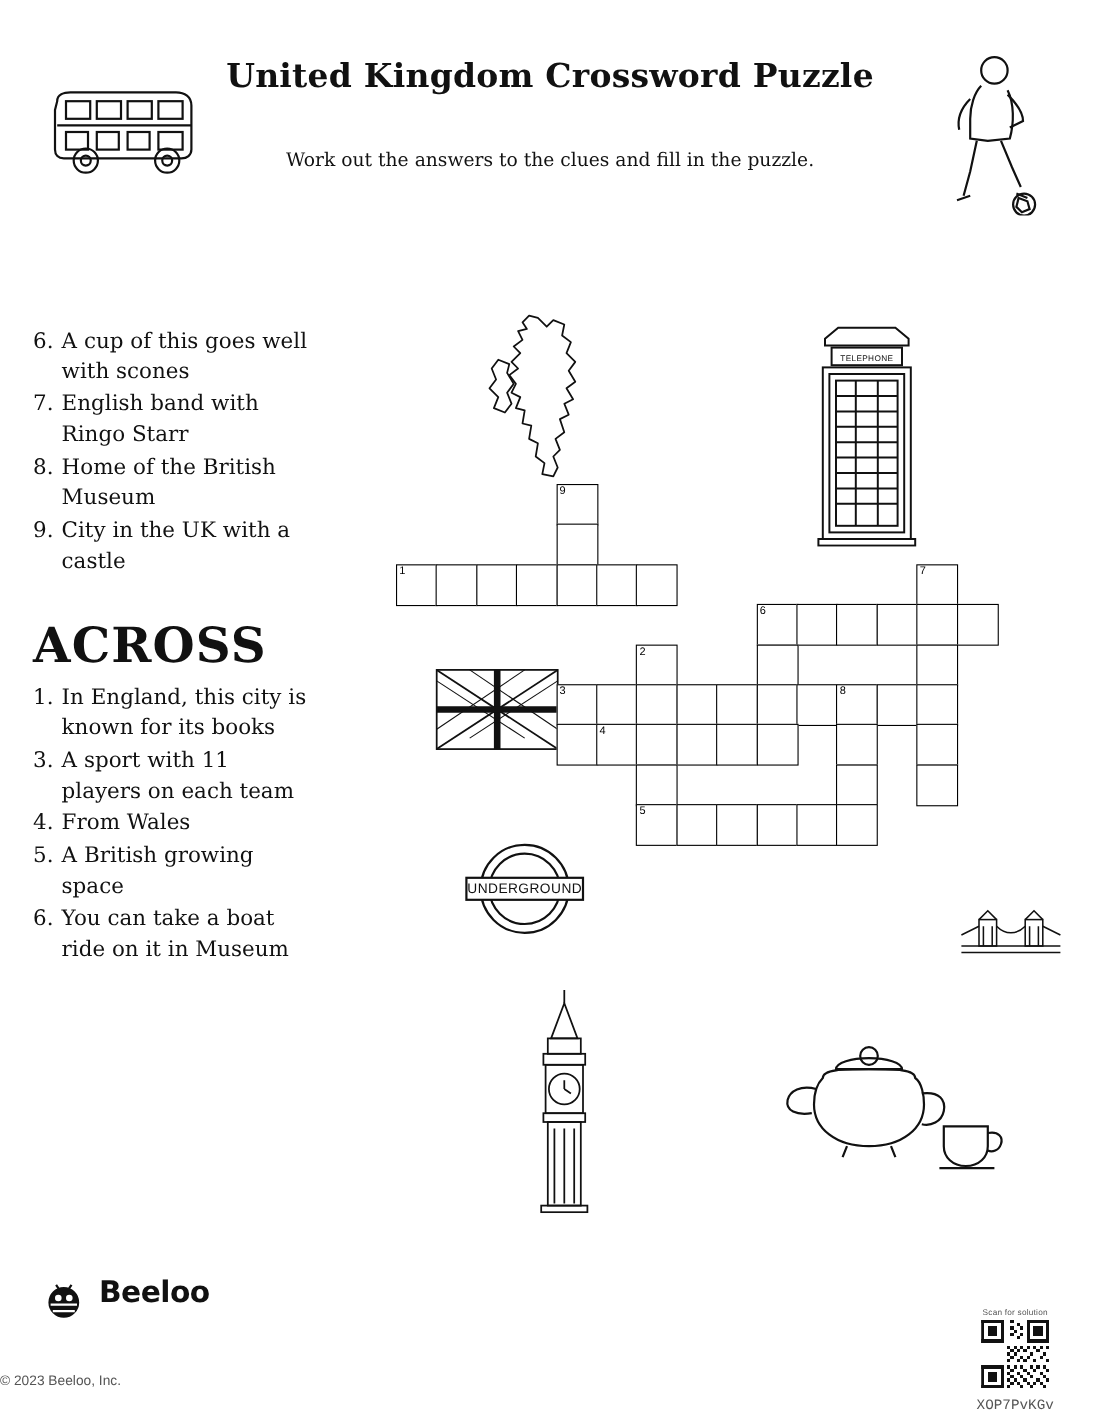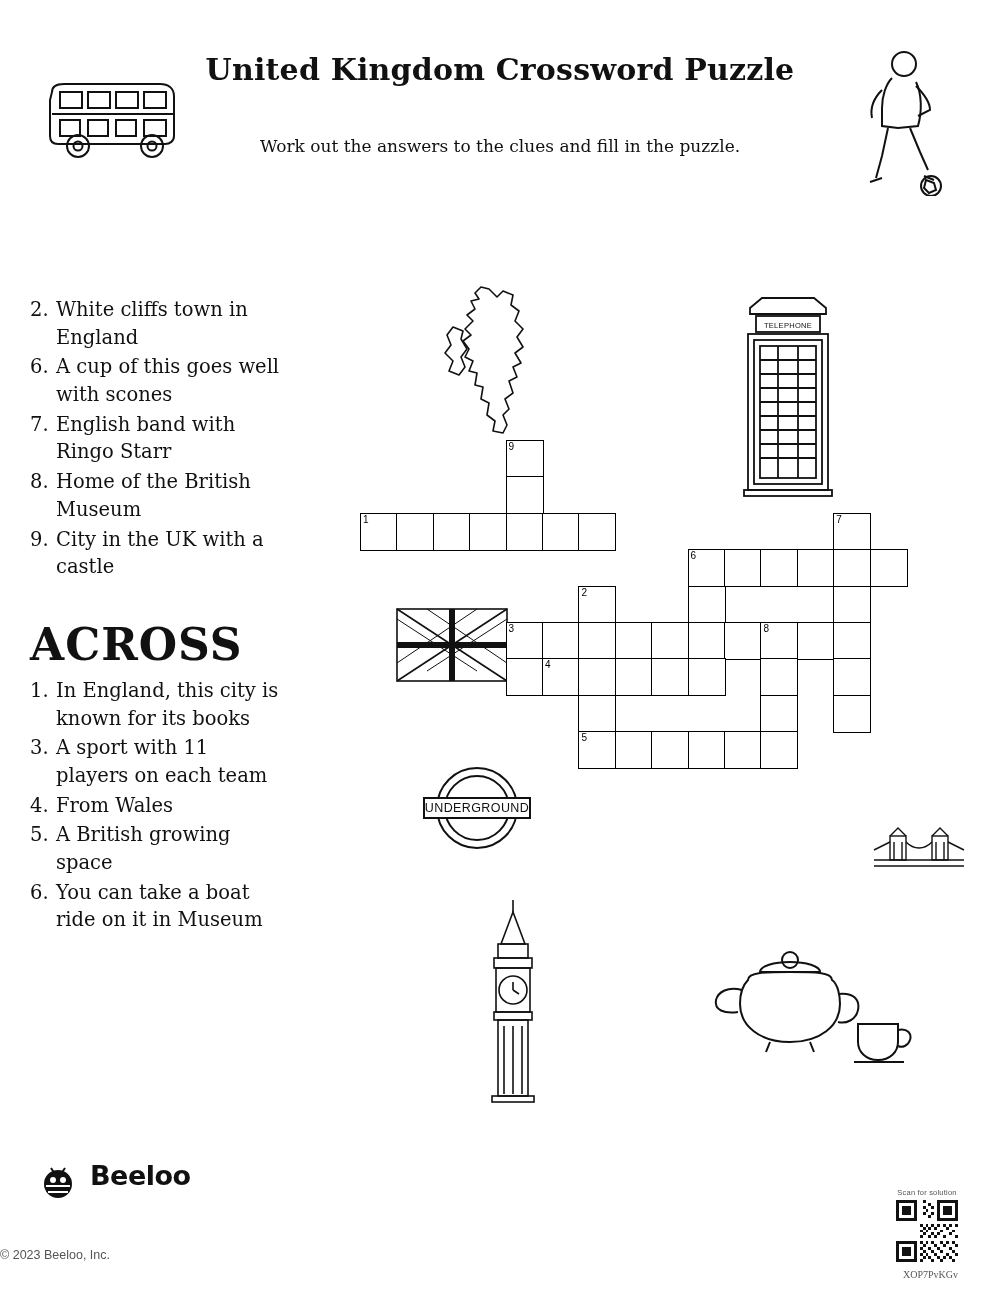--- a/index.html
+++ b/index.html
@@ -78,22 +78,22 @@
     font-family: "Liberation Sans", sans-serif;
     font-size: 12.5px; color: #555;
   }
   .qr-wrap { position: absolute; right: 42px; top: 1188px; text-align: center; margin-left: 24px; }
   .qr-label {
     font-family: "Liberation Sans", sans-serif;
     font-size: 7.5px; color: #555; margin-bottom: 3px; letter-spacing: .2px;
   }
   .qr { width: 62px; height: 62px; }
   .qr-code-text {
-    font-family: Liberation Serif, serif;
-    font-size: 10px; color: #555; margin-top: 3px; text-align: right;
+    font-family: Liberation Mono, monospace;
+    font-size: 13px; color: #555; margin-top: 3px;
   }
   .underground-text {
     font-family: "Liberation Sans", sans-serif;
     font-size: 12.5px; letter-spacing: .4px;
   }
   .telephone-text {
     font-family: "Liberation Sans", sans-serif;
     font-size: 7.5px; letter-spacing: .3px;
   }
 </style>
@@ -134,21 +134,20 @@
       <path d="M62 82 L72 106 L80 124"></path>
       <path d="M22 136 L34 132"></path>
       <path d="M76 130 L86 134"></path>
       <circle cx="83" cy="140" r="10"></circle>
       <path d="M78 134 L86 137 L88 144 L81 147 L76 142 Z"></path>
     </svg>
   </div>
 
   <div class="clues">
     <ul class="clue-list">
-      <li><span class="clue-num">2.</span><span>White cliffs town in England</span></li>
       <li><span class="clue-num">6.</span><span>A cup of this goes well with scones</span></li>
       <li><span class="clue-num">7.</span><span>English band with Ringo Starr</span></li>
       <li><span class="clue-num">8.</span><span>Home of the British Museum</span></li>
       <li><span class="clue-num">9.</span><span>City in the UK with a castle</span></li>
     </ul>
 
     <div class="clue-heading across">ACROSS</div>
     <ul class="clue-list">
       <li><span class="clue-num">1.</span><span>In England, this city is known for its books</span></li>
       <li><span class="clue-num">3.</span><span>A sport with 11 players on each team</span></li>

